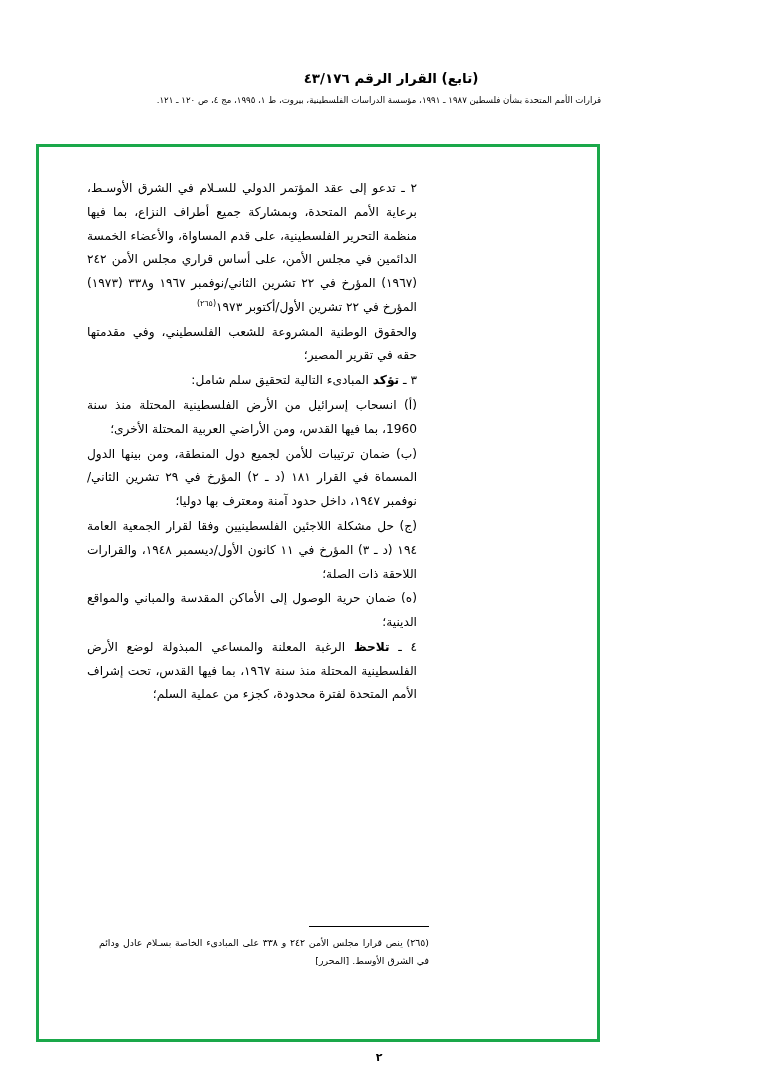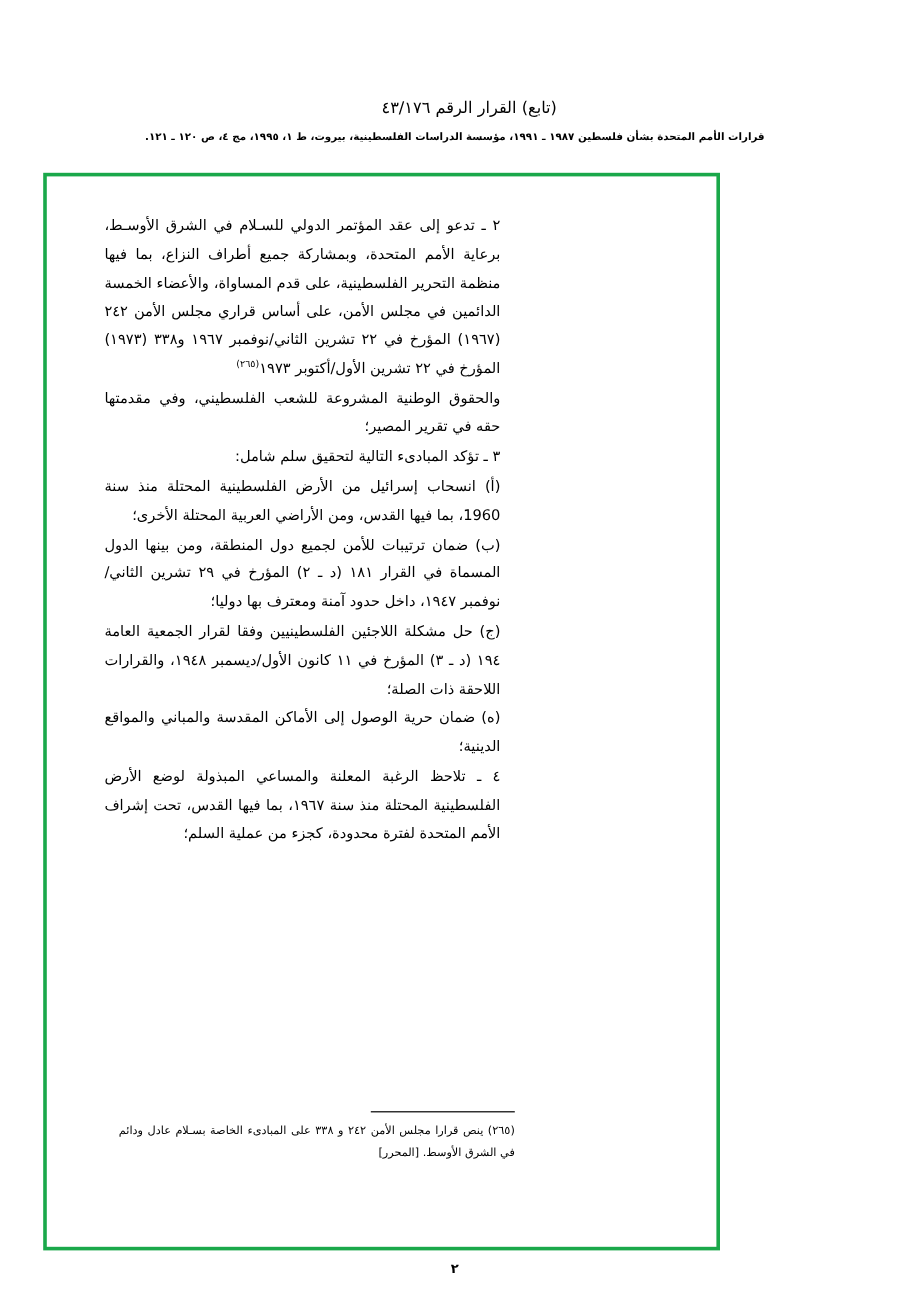--- a/index.html
+++ b/index.html
@@ -25,29 +25,29 @@
   
   .doc-header {
     position: absolute;
     top: 70px;
     left: 0;
     right: 0;
     text-align: center;
   }
   .doc-title {
     font-size: 13.5px;
-    font-weight: normal;
+    font-weight: bold;
     letter-spacing: 0.5px;
     direction: rtl;
-    margin: 12px;
+    margin: 0;
     padding-left: 24px;
   }
   .doc-subtitle {
     font-size: 8.6px;
-    font-weight: bold;
+    font-weight: normal;
     direction: rtl;
     margin-top: 9px;
     letter-spacing: 0.1px;
   }
 
   
   .frame {
     position: absolute;
     top: 144px;
     left: 36px;
@@ -68,21 +68,21 @@
     text-justify: inter-word;
   }
 
   p.para {
     font-size: 12.2px;
     line-height: 1.95;
     margin: 0 0 1px 0;
     text-align: justify;
   }
   .b {
-    font-weight: normal;
+    font-weight: bold;
   }
   sup.fn {
     font-size: 8px;
     vertical-align: super;
     line-height: 0;
   }
 
   
   .footnote-wrap {
     position: absolute;

